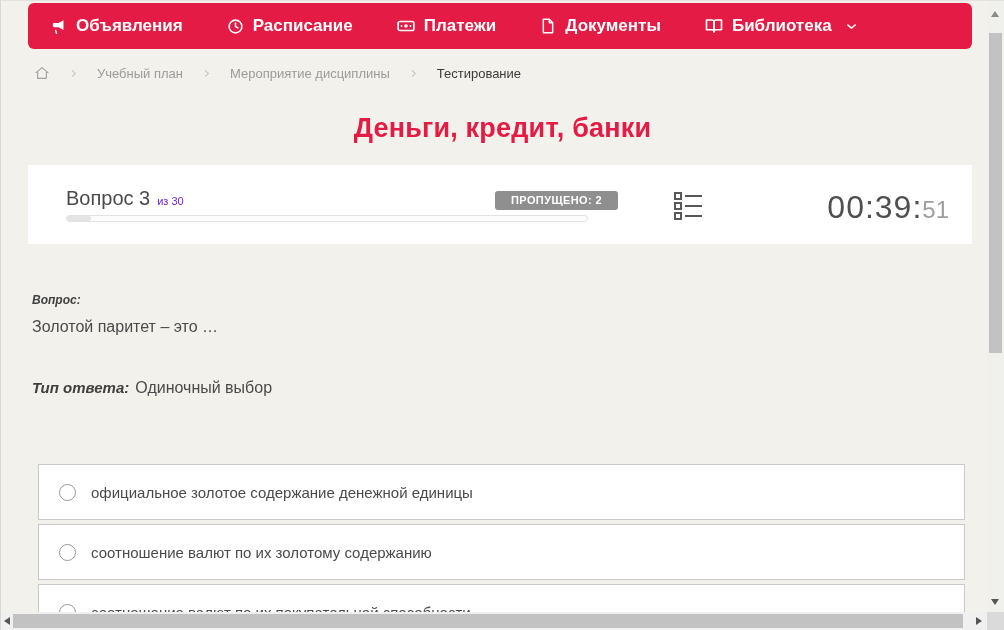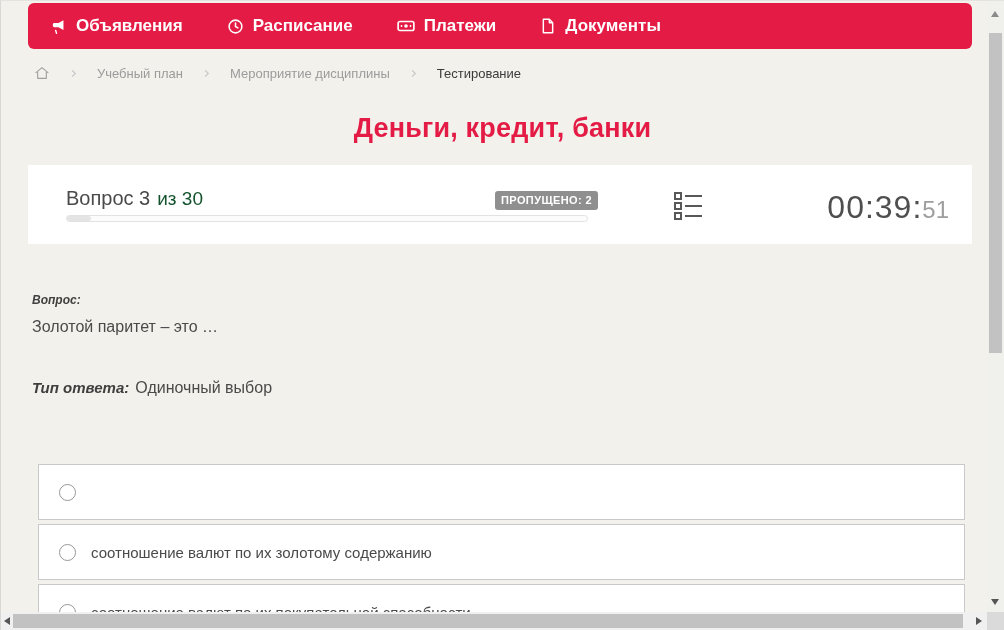--- a/index.html
+++ b/index.html
@@ -44,32 +44,32 @@
     font-size:27px;font-weight:bold;color:#e41b44;letter-spacing:.2px;
   }
 
   
   .qcard{
     position:absolute;left:27px;top:164px;width:944px;height:79px;background:#ffffff;
   }
   .q-number{
     position:absolute;left:38px;top:22px;font-size:20px;color:#4a4a4a;
   }
-  .q-of{font-size:19px;color:#14532d;margin-left:7px;}
+  .q-of{font-size:11px;color:#6d28d9;margin-left:7px;}
   .q-progress{
     position:absolute;left:38px;top:50px;width:522px;height:7px;
     background:#fcfcfc;border:1px solid #e2e2e2;border-radius:5px;box-sizing:border-box;
   }
   .q-progress-fill{
     height:100%;width:24px;background:#e4e4e4;border-radius:5px;
   }
   .skipped-badge{
     position:absolute;left:467px;top:26px;
     background:#8f8f8f;color:#fff;font-size:11px;font-weight:bold;
-    padding:3px 6px 4px;border-radius:3px;letter-spacing:.4px;
+    padding:3px 16px 4px;border-radius:3px;letter-spacing:.4px;
   }
   .q-list-btn{position:absolute;left:645px;top:25px;cursor:pointer;color:#585858;}
   .timer{
     position:absolute;right:23px;top:24px;
     font-family:Liberation Sans, sans-serif;font-weight:300;
     font-size:32px;color:#4f4f4f;letter-spacing:1px;
   }
   .timer .sec{font-size:24px;color:#9e9e9e;letter-spacing:0;}
 
   
@@ -161,20 +161,34 @@
   <div class="nav-item">
     <span class="icon">
       <svg width="16" height="16" viewBox="0 0 24 24">
           <path d="M5 2h9l5 5v15H5z" fill="none" stroke="currentColor" stroke-width="2.2" stroke-linejoin="round"></path>
           <path d="M14 2v5h5" fill="none" stroke="currentColor" stroke-width="2.2" stroke-linejoin="round"></path>
         </svg>
     </span>
     <span>Документы</span>
   </div>
   <div class="nav-spacer"></div>
+  <div class="nav-item">
+    <span class="icon">
+      <svg width="18" height="18" viewBox="0 0 24 24">
+          <path d="M2 4h7a3 3 0 0 1 3 3v13a3 3 0 0 0-3-3H2V4z" fill="none" stroke="currentColor" stroke-width="2.2" stroke-linejoin="round"></path>
+          <path d="M22 4h-7a3 3 0 0 0-3 3v13a3 3 0 0 1 3-3h7V4z" fill="none" stroke="currentColor" stroke-width="2.2" stroke-linejoin="round"></path>
+        </svg>
+    </span>
+    <span>Библиотека</span>
+    <span class="icon" style="margin-left:4px;">
+      <svg width="13" height="13" viewBox="0 0 24 24">
+          <path d="M5 9l7 6 7-6" fill="none" stroke="currentColor" stroke-width="2.6" stroke-linecap="round" stroke-linejoin="round"></path>
+        </svg>
+    </span>
+  </div>
 </nav>
 
 <div class="breadcrumb">
   <span style="color:#a0a0a0;">
     <span>
       <svg width="16" height="16" viewBox="0 0 24 24">
           <path d="M3 11.5L12 4l9 7.5" fill="none" stroke="currentColor" stroke-width="1.7" stroke-linecap="round" stroke-linejoin="round"></path>
           <path d="M5.5 10.5V20h13v-9.5" fill="none" stroke="currentColor" stroke-width="1.7" stroke-linejoin="round"></path>
         </svg>
     </span>
@@ -226,20 +240,21 @@
 
 <div class="q-label">Вопрос:</div>
 <div class="q-text">Золотой паритет – это …</div>
 <div class="q-type">
   <span class="t-label">Тип ответа:</span><span class="t-value">Одиночный выбор</span>
 </div>
 
 <div class="answers">
   <div class="answer">
     <span class="radio"></span>
+    <span class="answer-label">официальное золотое содержание денежной единицы</span>
   </div>
   <div class="answer">
     <span class="radio"></span>
     <span class="answer-label">соотношение валют по их золотому содержанию</span>
   </div>
   <div class="answer">
     <span class="radio"></span>
     <span class="answer-label">соотношение валют по их покупательной способности</span>
   </div>
 </div>

